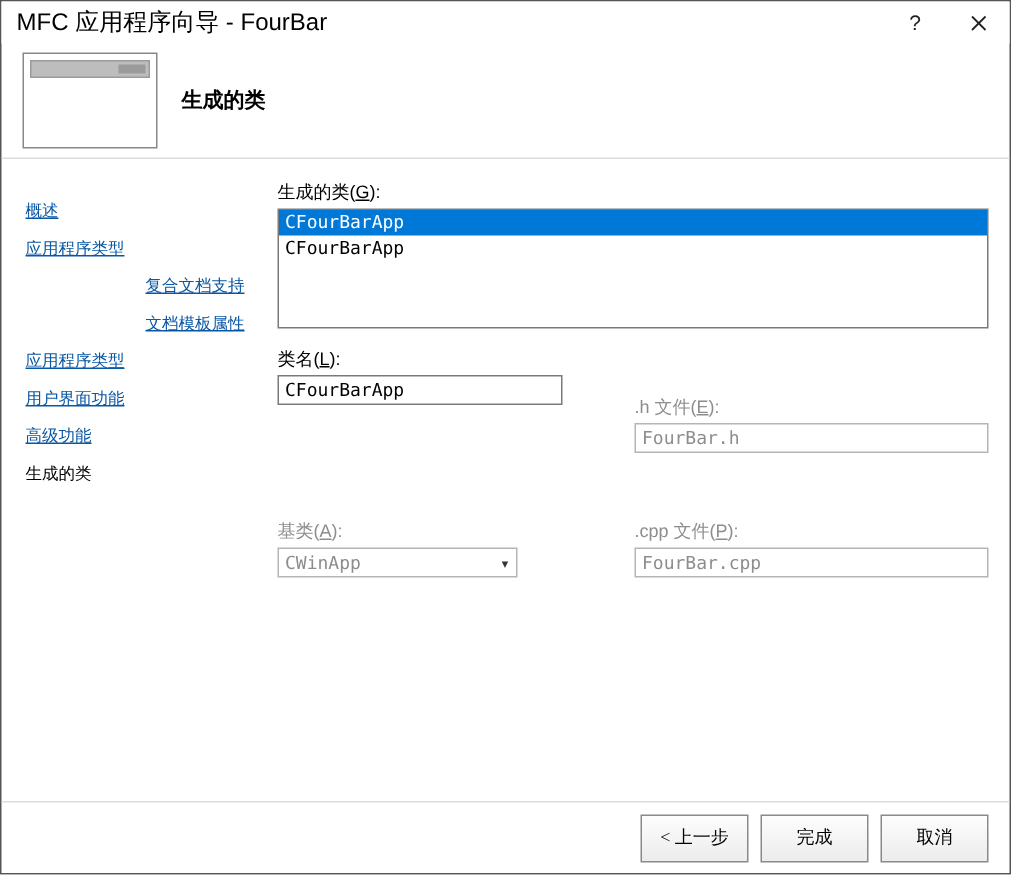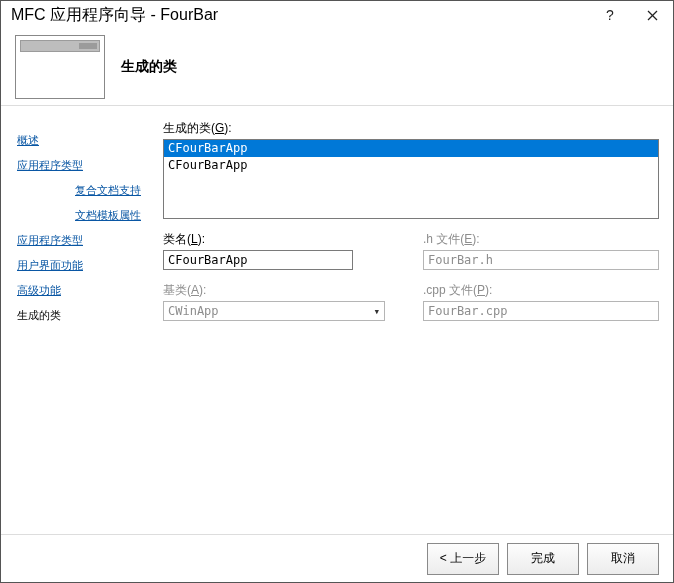--- a/index.html
+++ b/index.html
@@ -75,21 +75,21 @@
   }
   .sidebar .item.indent { padding-left: 18px; text-align: right; }
   .sidebar .item.current {
     color: #000;
     text-decoration: none;
     cursor: default;
   }
 
   .main { flex:1; display:flex; flex-direction:column; }
   .label { font-size:12px; color:#000; margin-bottom:2px; }
-  .label.disabled { color:#8d8d8d; }
+  .label.disabled { color:#8d8d8d;margin-top:32px; }
   .listbox {
     border:1px solid #7a7a7a;
     height: 80px;
     background:#fff;
     font-family: "SimSun","NSimSun",monospace;
     font-size:12px;
     overflow:hidden;
     margin-bottom:12px;
   }
   .listbox .opt { padding:1px 4px; line-height:15px; }
@@ -108,21 +108,21 @@
     background:#fff;
   }
   .textinput.readonly {
     background:#fff;
     color:#8d8d8d;
     border-color:#b5b5b5;
   }
   .textinput.wide { width:236px; }
 
   .select {
-    width:222px; height:20px;
+    width:160px; height:20px;
     border:1px solid #b5b5b5;
     background:#fff;
     display:flex; align-items:center; justify-content:space-between;
     padding:0 4px;
     font-family:"SimSun","NSimSun",monospace;
     font-size:12px;
     color:#8d8d8d;
     gap:44px;
   }
   .select .chev { color:#333; font-size:11px; }
@@ -138,20 +138,21 @@
   }
   .btnf {
     min-width: 72px;
     height: 22px;
     border:1px solid #8a8a8a;
     background: linear-gradient(#fdfdfd,#ececec);
     font-size:12px;
     display:flex; align-items:center; justify-content:center;
     padding: 15px 8px;
     cursor:pointer;
+    font-family:Liberation Serif, serif;
   }
   .btnf.disabled {
     color:#9a9a9a;
     border-color:#c2c2c2;
     cursor:default;
   }
   u.ak { text-decoration: underline; }
 </style>
 </head>
 <body>

